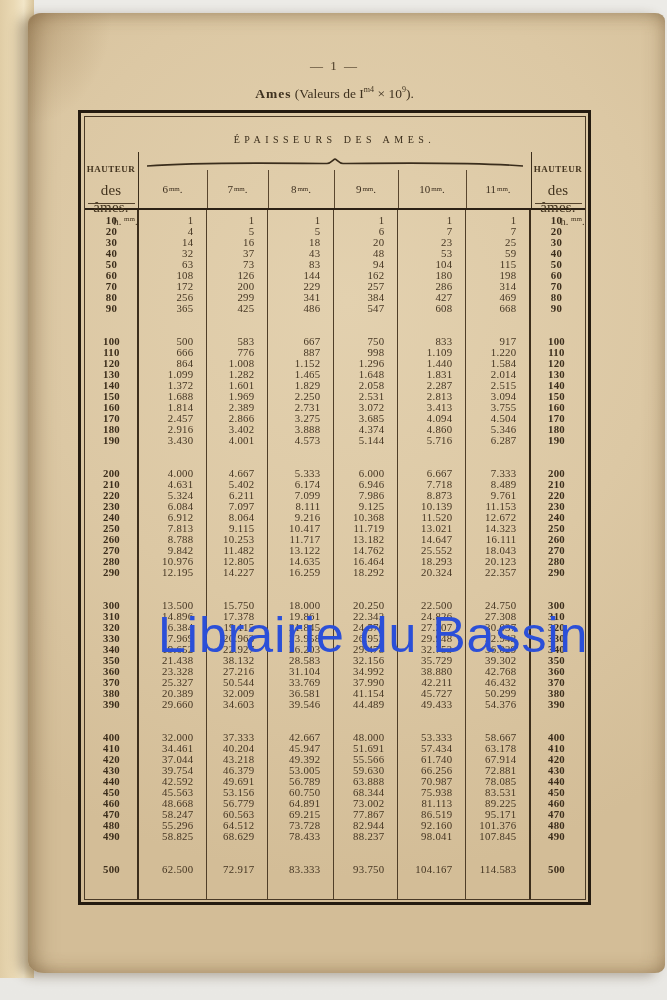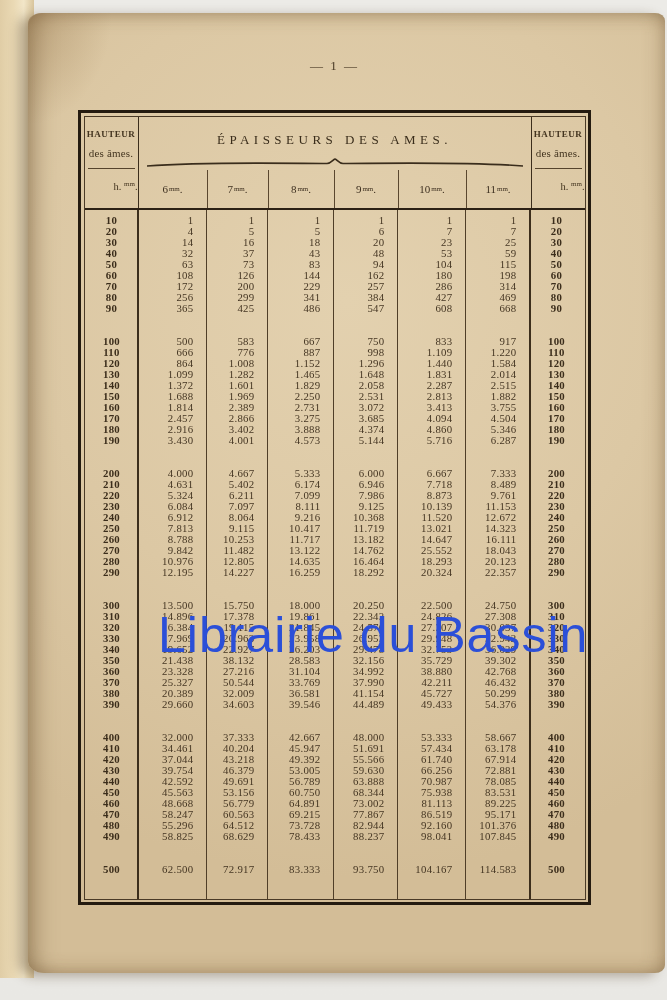--- a/index.html
+++ b/index.html
@@ -27,31 +27,31 @@
   .page-title sup{font-size:8px;vertical-align:6px;letter-spacing:0;}
 
   
   .table-outer{position:absolute;left:50px;top:97px;width:513px;height:795px;box-sizing:border-box;
     border:3.5px solid #241b10;padding:2.5px;}
   .table-inner{width:100%;height:100%;box-sizing:border-box;border:1px solid #4a3a26;
     display:flex;flex-direction:column;position:relative;
     --c1:54px;--c2:68px;--c3:61px;--c4:66px;--c5:64px;--c6:68px;--c7:64px;--c8:54px;}
   .hdr{display:grid;grid-template-columns:var(--c1) 1fr var(--c8);height:91px;flex:0 0 auto;
     border-bottom:2px solid #2c2115;position:relative;}
-  .hcell{position:relative;font-size:9px;color:#43341f;}
+  .hcell{position:relative;font-size:9px;color:#43341f;margin-top:35px;}
   .hcell.left{border-right:1.5px solid #3c2e1c;}
   .hcell.right{border-left:1.5px solid #3c2e1c;}
   .hcell .l1{position:absolute;top:12px;width:100%;text-align:center;letter-spacing:.5px;font-weight:600;}
-  .hcell .l2{position:absolute;top:30px;width:100%;text-align:center;font-size:11px;letter-spacing:.2px;}
+  .hcell .l2{position:absolute;top:30px;width:100%;text-align:center;font-size:15px;letter-spacing:.2px;}
   .hcell .mid-rule{position:absolute;top:51px;left:3px;right:3px;height:0;border-top:1px solid #55432c;}
   .hcell .l3{position:absolute;top:63px;width:100%;text-align:right;font-size:10.5px;}
   .hcell .l3 sup{font-size:7px;vertical-align:4px;}
   .hmid{position:relative;display:flex;flex-direction:column;}
   .eptitle{height:34px;display:flex;align-items:center;justify-content:center;
-    font-size:13px;letter-spacing:4.5px;color:#3a2d1b;padding-top:6px;}
+    font-size:10px;letter-spacing:4.5px;color:#3a2d1b;padding-top:6px;}
   .brace{height:13px;display:flex;align-items:center;justify-content:center;padding:0 6px;}
   .brace svg{width:100%;height:12px;display:block;}
   .subhead{flex:1;display:grid;grid-template-columns:var(--c2) var(--c3) var(--c4) var(--c5) var(--c6) var(--c7);}
   .subhead .sub{display:flex;align-items:center;justify-content:center;font-size:11px;color:#3e3020;}
   .subhead .sub + .sub{border-left:1px solid #5a472f;}
   .subhead .sub sup{font-size:7px;vertical-align:4px;margin-left:1px;}
 
   .tbody{flex:1;position:relative;padding-top:5px;box-sizing:border-box;}
   .vline{position:absolute;top:0;bottom:0;background:#4f3e28;}
   .vl1{left:52.5px;width:1.6px;background:#3c2e1c;}
@@ -75,20 +75,21 @@
 </style>
 </head>
 <body>
 
 <div class="scan">
   <div class="under-page"></div>
 
   <div class="page">
     <div class="page-number">— 1 —</div>
 
+    <div class="page-title"><span class="t-bold">Ames</span><span> (Valeurs de I</span><sup>m4</sup><span> × 10</span><sup>9</sup><span>).</span></div>
 
     <div class="table-outer">
       <div class="table-inner">
 
         <div class="hdr">
           <div class="hcell left">
             <div class="l1">HAUTEUR</div>
             <div class="l2">des âmes.</div>
             <div class="mid-rule"></div>
             <div class="l3"><span>h. </span><sup>mm</sup><span>.</span></div>
@@ -294,21 +295,21 @@
                 <div class="td v">2.515</div>
                 <div class="td h">140</div>
               </div>
               <div class="tr">
                 <div class="td h">150</div>
                 <div class="td v">1.688</div>
                 <div class="td v">1.969</div>
                 <div class="td v">2.250</div>
                 <div class="td v">2.531</div>
                 <div class="td v">2.813</div>
-                <div class="td v">1.882</div>
+                <div class="td v">3.094</div>
                 <div class="td h">150</div>
               </div>
               <div class="tr">
                 <div class="td h">160</div>
                 <div class="td v">1.814</div>
                 <div class="td v">2.389</div>
                 <div class="td v">2.731</div>
                 <div class="td v">3.072</div>
                 <div class="td v">3.413</div>
                 <div class="td v">3.755</div>

